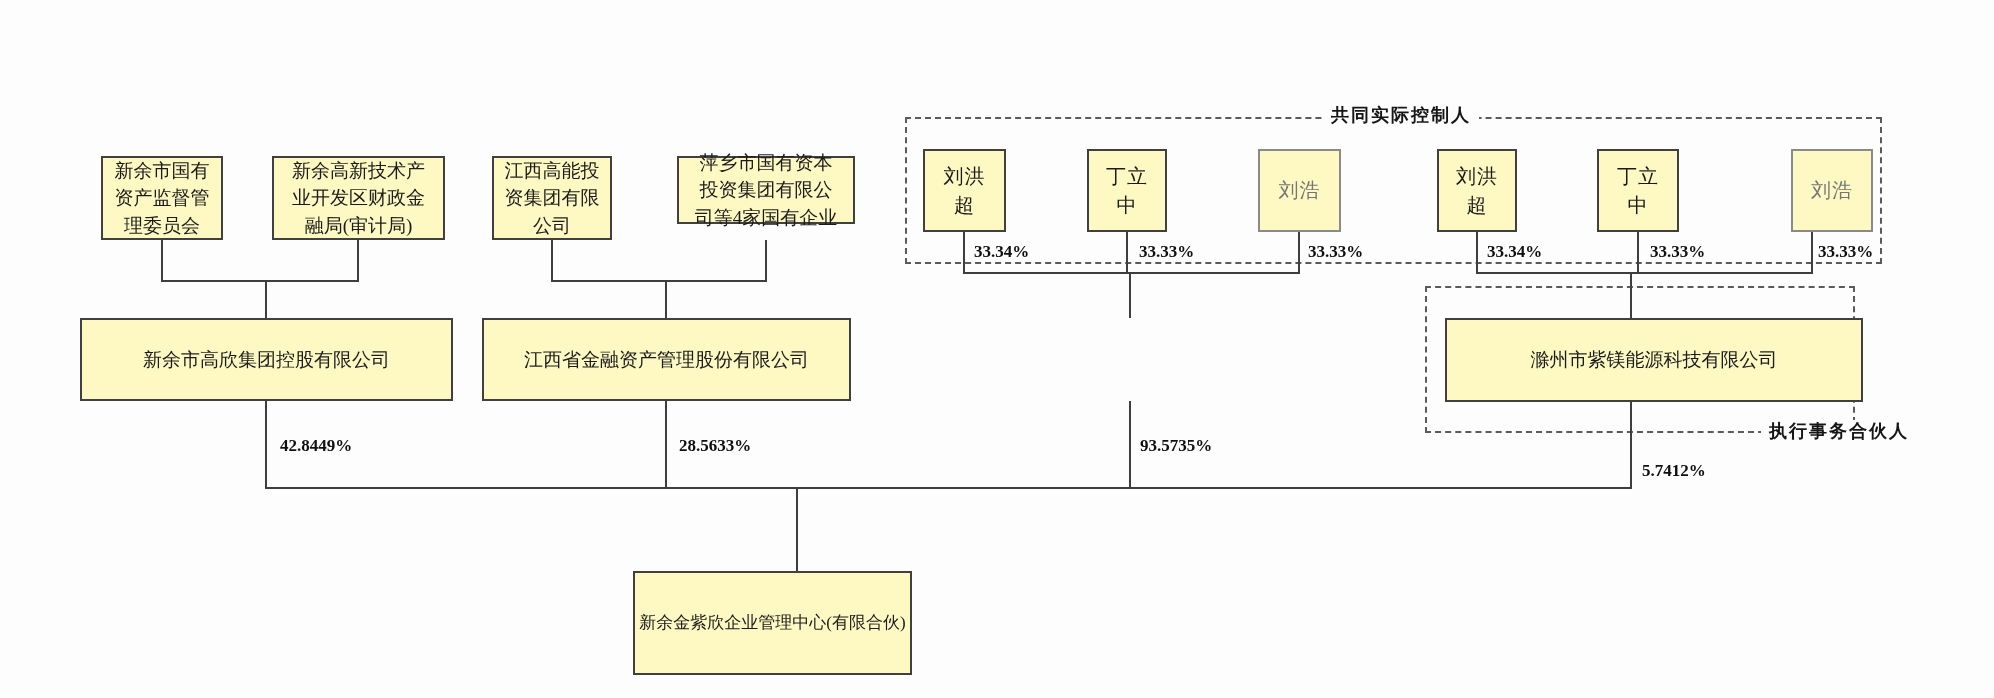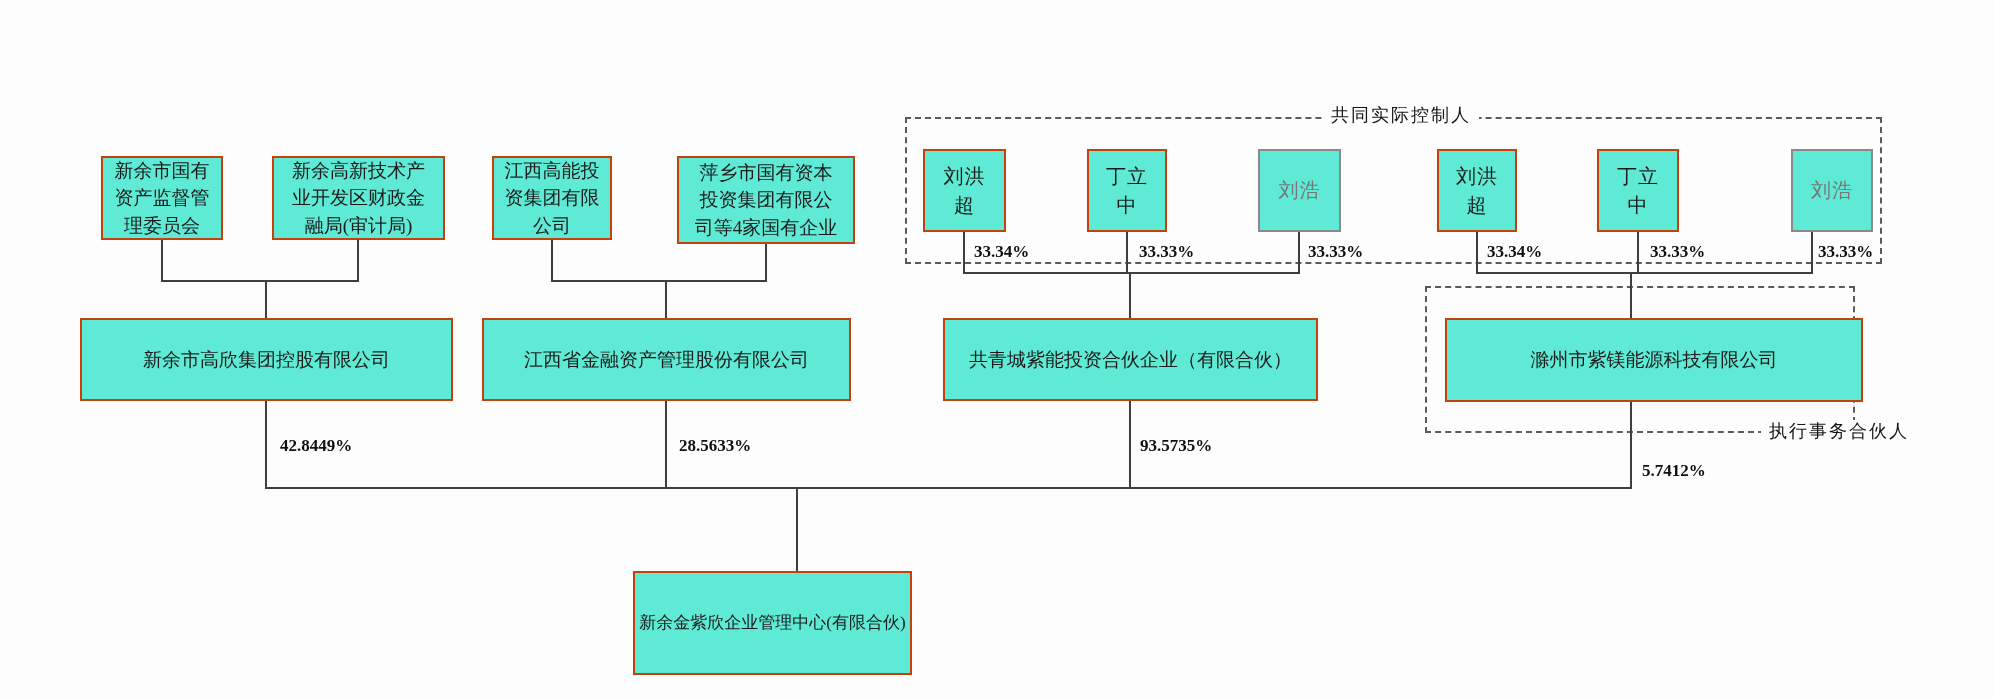--- a/index.html
+++ b/index.html
@@ -1,37 +1,37 @@
 <!DOCTYPE html>
 <html><head>
 <meta charset="utf-8">
 <style>
   html,body{margin:0;padding:0;background:#ffffff;}
   .stage{
     position:relative;width:1994px;height:698px;background:#fdfdfd;overflow:hidden;
     font-family:"Liberation Serif","DejaVu Serif",serif;color:#1b1b1b;
   }
   .box{
-    position:absolute;box-sizing:border-box;border:2px solid #c2410c;background:#5eead4;
+    position:absolute;box-sizing:border-box;border:2px solid #404040;background:#fef9c3;
     display:flex;align-items:center;justify-content:center;text-align:center;
     font-size:19px;line-height:1.45;padding:0 10px;
   }
   .box.wide{white-space:nowrap;font-size:19px;}
   .box.person{font-size:20px;letter-spacing:1px;}
   .box.person-light{color:#767676;border-color:#8a8a8a;}
   .hline,.vline{position:absolute;background:#3e3e3e;}
   .hline{height:2px;}
   .vline{width:2px;}
   .pct{
     position:absolute;font-weight:bold;font-size:17px;color:#0f0f0f;
     white-space:nowrap;line-height:1;
   }
   .dashed{position:absolute;box-sizing:border-box;border:2px dashed #5a5a5a;}
   .dlabel{
-    position:absolute;background:#fdfdfd;padding:1px 8px;font-weight:normal;
+    position:absolute;background:#fdfdfd;padding:1px 8px;font-weight:bold;
     font-size:18px;letter-spacing:2px;white-space:nowrap;color:#161616;line-height:1.2;
   }
 </style>
 </head>
 <body>
 
 <div class="stage">
 
   <div class="dashed" style="left:905px;top:117px;width:977px;height:147px"></div>
   <div class="dlabel" style="left:1323px;top:104px">共同实际控制人</div>
@@ -69,21 +69,21 @@
 
   <div class="box" style="left:101px;top:156px;width:122px;height:84px;font-size:19px;padding:0 8px">
     <span>新余市国有资产监督管理委员会</span>
   </div>
   <div class="box" style="left:272px;top:156px;width:173px;height:84px;font-size:19px;padding:0 14px">
     <span>新余高新技术产业开发区财政金融局(审计局)</span>
   </div>
   <div class="box" style="left:492px;top:156px;width:120px;height:84px;font-size:19px;padding:0 8px">
     <span>江西高能投资集团有限公司</span>
   </div>
-  <div class="box" style="left:677px;top:156px;width:178px;height:88px;font-size:19px;padding:0 12px">
+  <div class="box" style="left:677px;top:156px;width:178px;height:68px;font-size:19px;padding:0 12px">
     <span>萍乡市国有资本投资集团有限公司等4家国有企业</span>
   </div>
 
   <div class="box person" style="left:923px;top:149px;width:83px;height:83px">
     <span>刘洪超</span>
   </div>
   <div class="box person" style="left:1087px;top:149px;width:80px;height:83px">
     <span>丁立中</span>
   </div>
   <div class="box person person-light" style="left:1258px;top:149px;width:83px;height:83px">
@@ -107,23 +107,20 @@
   <div class="pct" style="left:1487px;top:243px">33.34%</div>
   <div class="pct" style="left:1650px;top:243px">33.33%</div>
   <div class="pct" style="left:1818px;top:243px">33.33%</div>
 
   <div class="box wide" style="left:80px;top:318px;width:373px;height:83px">
     <span>新余市高欣集团控股有限公司</span>
   </div>
   <div class="box wide" style="left:482px;top:318px;width:369px;height:83px">
     <span>江西省金融资产管理股份有限公司</span>
   </div>
-  <div class="box wide" style="left:943px;top:318px;width:375px;height:83px">
-    <span>共青城紫能投资合伙企业（有限合伙）</span>
-  </div>
   <div class="box wide" style="left:1445px;top:318px;width:418px;height:84px">
     <span>滁州市紫镁能源科技有限公司</span>
   </div>
 
   <div class="dlabel" style="left:1761px;top:420px">执行事务合伙人</div>
 
   <div class="pct" style="left:280px;top:437px">42.8449%</div>
   <div class="pct" style="left:679px;top:437px">28.5633%</div>
   <div class="pct" style="left:1140px;top:437px">93.5735%</div>
   <div class="pct" style="left:1642px;top:462px">5.7412%</div>

